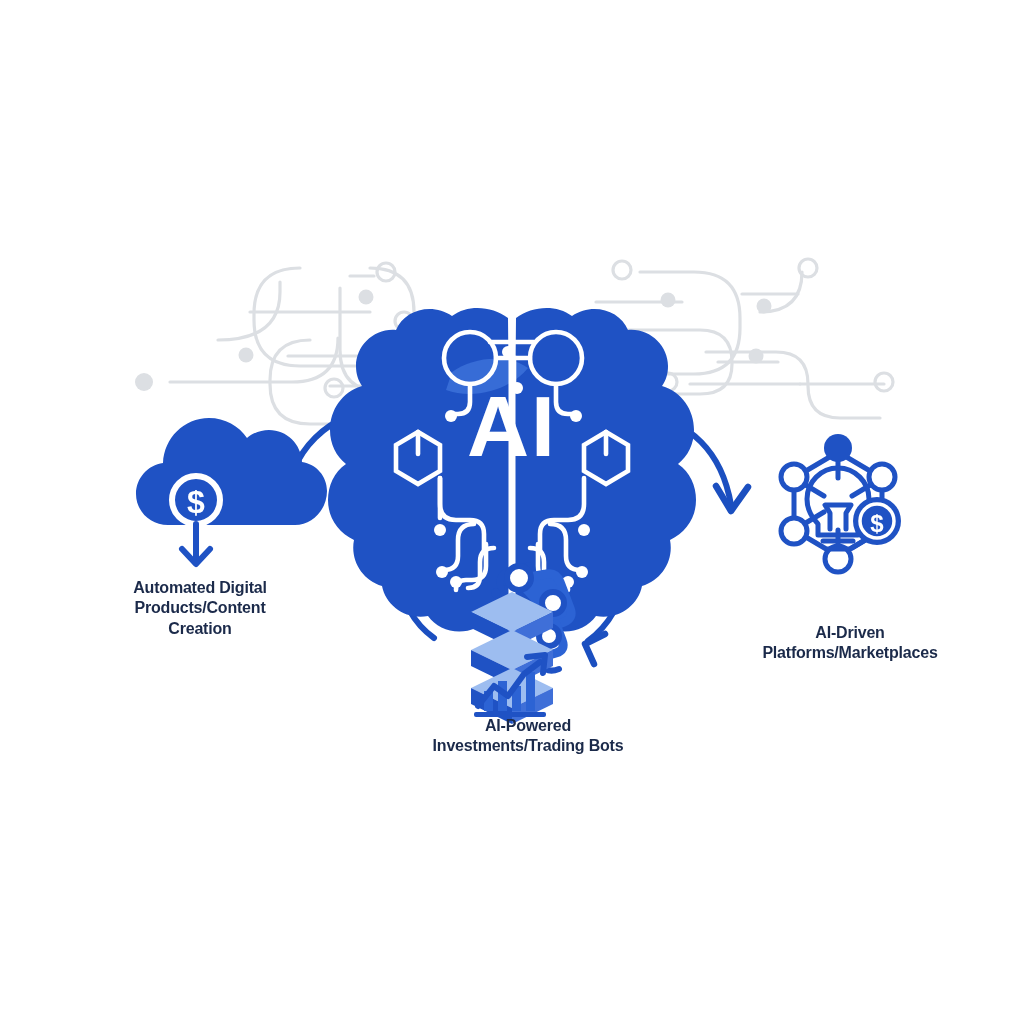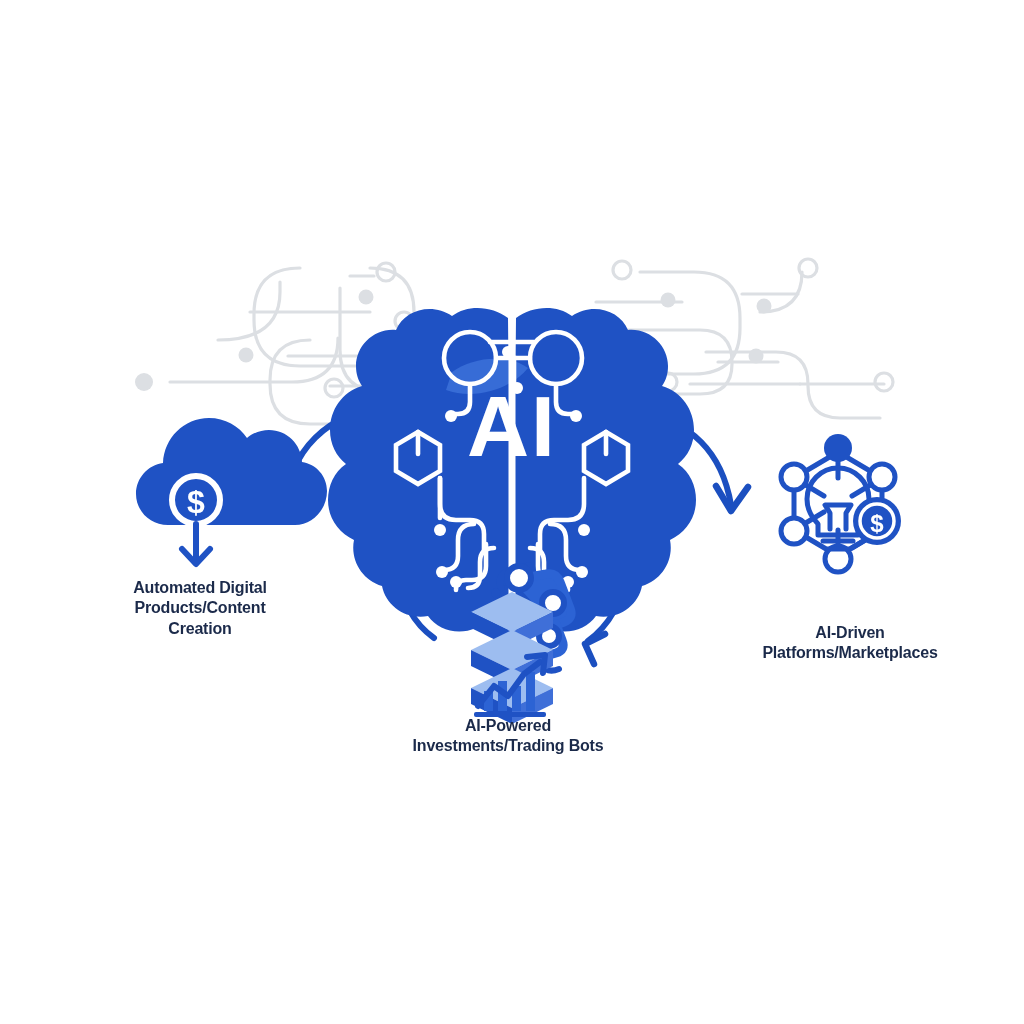--- a/index.html
+++ b/index.html
@@ -32,21 +32,21 @@
     text-align: center;
     color: #1b2a4a;
     font-weight: bold;
     font-size: 16px;
     line-height: 1.28;
     letter-spacing: -0.2px;
     white-space: pre-line;
   }
   #label-left  { left: 70px;  top: 578px; width: 260px; }
   #label-right { left: 715px; top: 578px; width: 270px; margin-top: 45px; }
-  #label-bottom{ left: 368px; top: 716px; width: 280px; }
+  #label-bottom{ left: 388px; top: 716px; width: 280px; }
 </style>
 </head>
 <body>
 
 <div id="stage">
 
   <svg class="layer" viewBox="0 0 1024 1024">
     <g fill="none" stroke="#dcdfe3" stroke-width="3.2" stroke-linecap="round">
 
       <path d="M300 268 q-46 0 -46 46 l0 6 q0 46 46 46 l118 0"></path>

